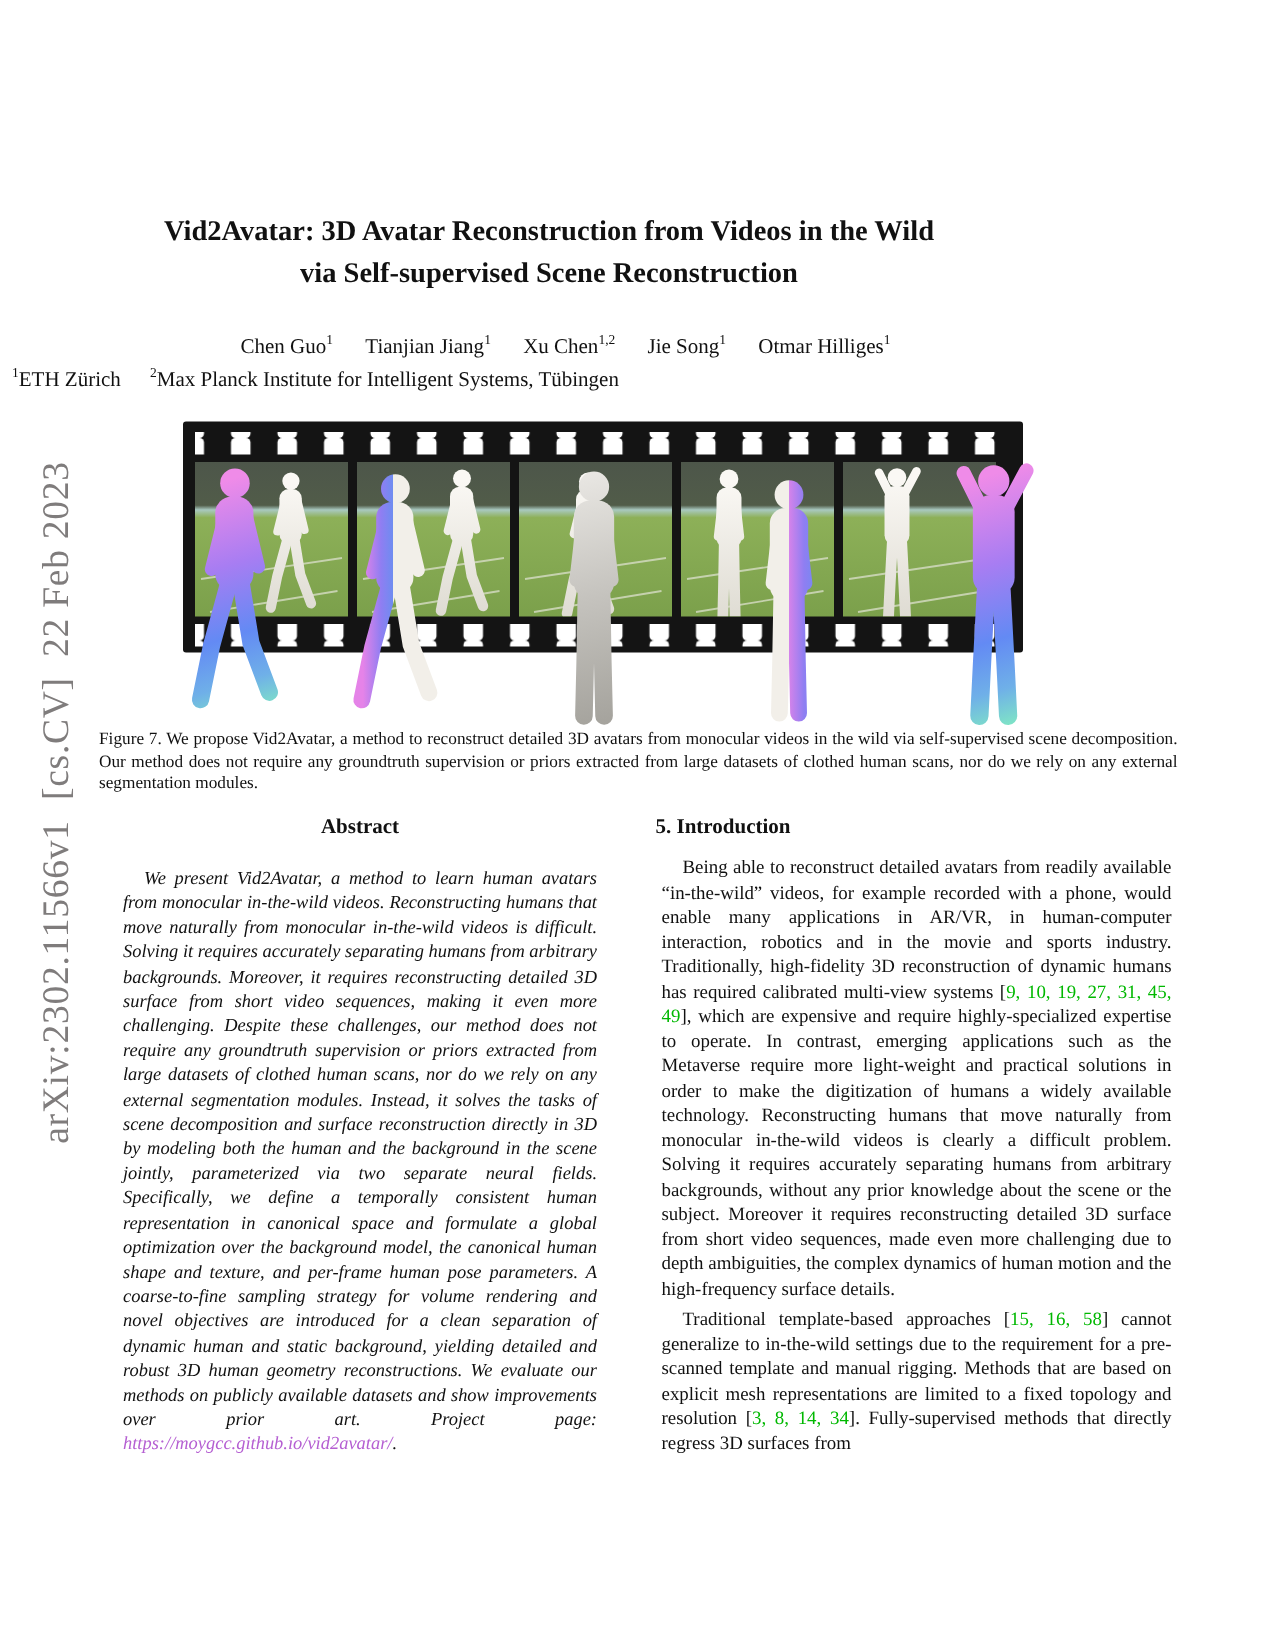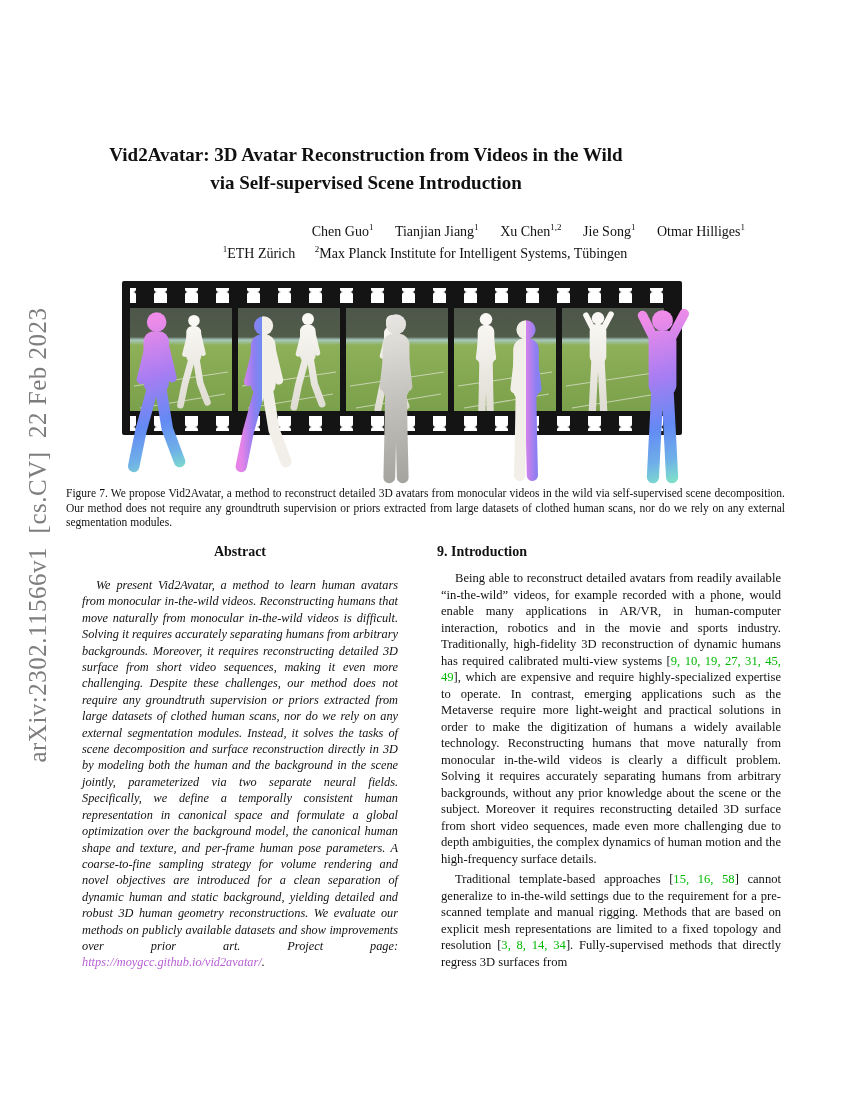--- a/index.html
+++ b/index.html
@@ -6,23 +6,23 @@
   #page{position:relative;width:850px;height:1100px;background:#ffffff;overflow:hidden;
         font-family:"Liberation Serif",serif;color:#111;}
 
   
   #watermark{position:absolute;top:535px;left:38px;transform:translate(-50%,-50%) rotate(-90deg);
              white-space:pre;font-size:25px;color:#7f7c7c;letter-spacing:0.5px;}
 
   
   #title{position:absolute;top:141px;left:0;width:732px;text-align:center;
          font-size:19px;font-weight:bold;line-height:28px;}
-  #authors{position:absolute;top:222px;left:0;width:754px;text-align:right;font-size:14px;line-height:20px;}
+  #authors{position:absolute;top:222px;left:0;width:754px;text-align:center;font-size:14px;line-height:20px;}
   #authors .author{display:inline-block;margin:0 9px;}
-  #affils{position:absolute;top:244px;left:0;width:850px;text-align:center;font-size:14px;line-height:20px;}
+  #affils{position:absolute;top:244px;left:0;width:850px;font-size:14px;line-height:20px;}
   #affils .affil{display:inline-block;margin:0 8px;}
   sup{font-size:9px;line-height:0;}
 
   
   #figure-wrap{position:absolute;left:114px;top:277px;width:620px;height:212px;}
 
   
   #caption{position:absolute;left:66px;top:486px;width:719px;font-size:11.5px;line-height:14.6px;
            text-align:justify;}
 
@@ -39,21 +39,21 @@
 </style>
 </head>
 <body>
 
 <div id="page">
 
   <div id="watermark">arXiv:2302.11566v1  [cs.CV]  22 Feb 2023</div>
 
   <div id="title">
     <div>Vid2Avatar: 3D Avatar Reconstruction from Videos in the Wild</div>
-    <div>via Self-supervised Scene Introduction</div>
+    <div>via Self-supervised Scene Reconstruction</div>
   </div>
 
   <div id="authors">
     <span class="author"><span>Chen Guo</span><sup>1</sup></span>
     <span class="author"><span>Tianjian Jiang</span><sup>1</sup></span>
     <span class="author"><span>Xu Chen</span><sup>1,2</sup></span>
     <span class="author"><span>Jie Song</span><sup>1</sup></span>
     <span class="author"><span>Otmar Hilliges</span><sup>1</sup></span>
   </div>
   <div id="affils">
@@ -186,19 +186,19 @@
   <div id="caption">
     <span>Figure 7.</span><span> We propose Vid2Avatar, a method to reconstruct detailed 3D avatars from monocular videos in the wild via self-supervised scene decomposition. Our method does not require any groundtruth supervision or priors extracted from large datasets of clothed human scans, nor do we rely on any external segmentation modules.</span>
   </div>
 
   <div id="columns">
     <div class="col">
       <h2 id="abstract-heading">Abstract</h2>
       <p id="abstract-body">We present Vid2Avatar, a method to learn human avatars from monocular in-the-wild videos. Reconstructing humans that move naturally from monocular in-the-wild videos is difficult. Solving it requires accurately separating humans from arbitrary backgrounds. Moreover, it requires reconstructing detailed 3D surface from short video sequences, making it even more challenging. Despite these challenges, our method does not require any groundtruth supervision or priors extracted from large datasets of clothed human scans, nor do we rely on any external segmentation modules. Instead, it solves the tasks of scene decomposition and surface reconstruction directly in 3D by modeling both the human and the background in the scene jointly, parameterized via two separate neural fields. Specifically, we define a temporally consistent human representation in canonical space and formulate a global optimization over the background model, the canonical human shape and texture, and per-frame human pose parameters. A coarse-to-fine sampling strategy for volume rendering and novel objectives are introduced for a clean separation of dynamic human and static background, yielding detailed and robust 3D human geometry reconstructions. We evaluate our methods on publicly available datasets and show improvements over prior art. Project page: <span class="link">https://moygcc.github.io/vid2avatar/</span>.</p>
     </div>
     <div class="col">
-      <h2 id="intro-heading">9. Introduction</h2>
+      <h2 id="intro-heading">5. Introduction</h2>
       <p class="intro-p">Being able to reconstruct detailed avatars from readily available “in-the-wild” videos, for example recorded with a phone, would enable many applications in AR/VR, in human-computer interaction, robotics and in the movie and sports industry. Traditionally, high-fidelity 3D reconstruction of dynamic humans has required calibrated multi-view systems [<span class="cite">9, 10, 19, 27, 31, 45, 49</span>], which are expensive and require highly-specialized expertise to operate. In contrast, emerging applications such as the Metaverse require more light-weight and practical solutions in order to make the digitization of humans a widely available technology. Reconstructing humans that move naturally from monocular in-the-wild videos is clearly a difficult problem. Solving it requires accurately separating humans from arbitrary backgrounds, without any prior knowledge about the scene or the subject. Moreover it requires reconstructing detailed 3D surface from short video sequences, made even more challenging due to depth ambiguities, the complex dynamics of human motion and the high-frequency surface details.</p>
       <p class="intro-p">Traditional template-based approaches [<span class="cite">15, 16, 58</span>] cannot generalize to in-the-wild settings due to the requirement for a pre-scanned template and manual rigging. Methods that are based on explicit mesh representations are limited to a fixed topology and resolution [<span class="cite">3, 8, 14, 34</span>]. Fully-supervised methods that directly regress 3D surfaces from</p>
     </div>
   </div>
 
 </div>
 
 </body></html>

